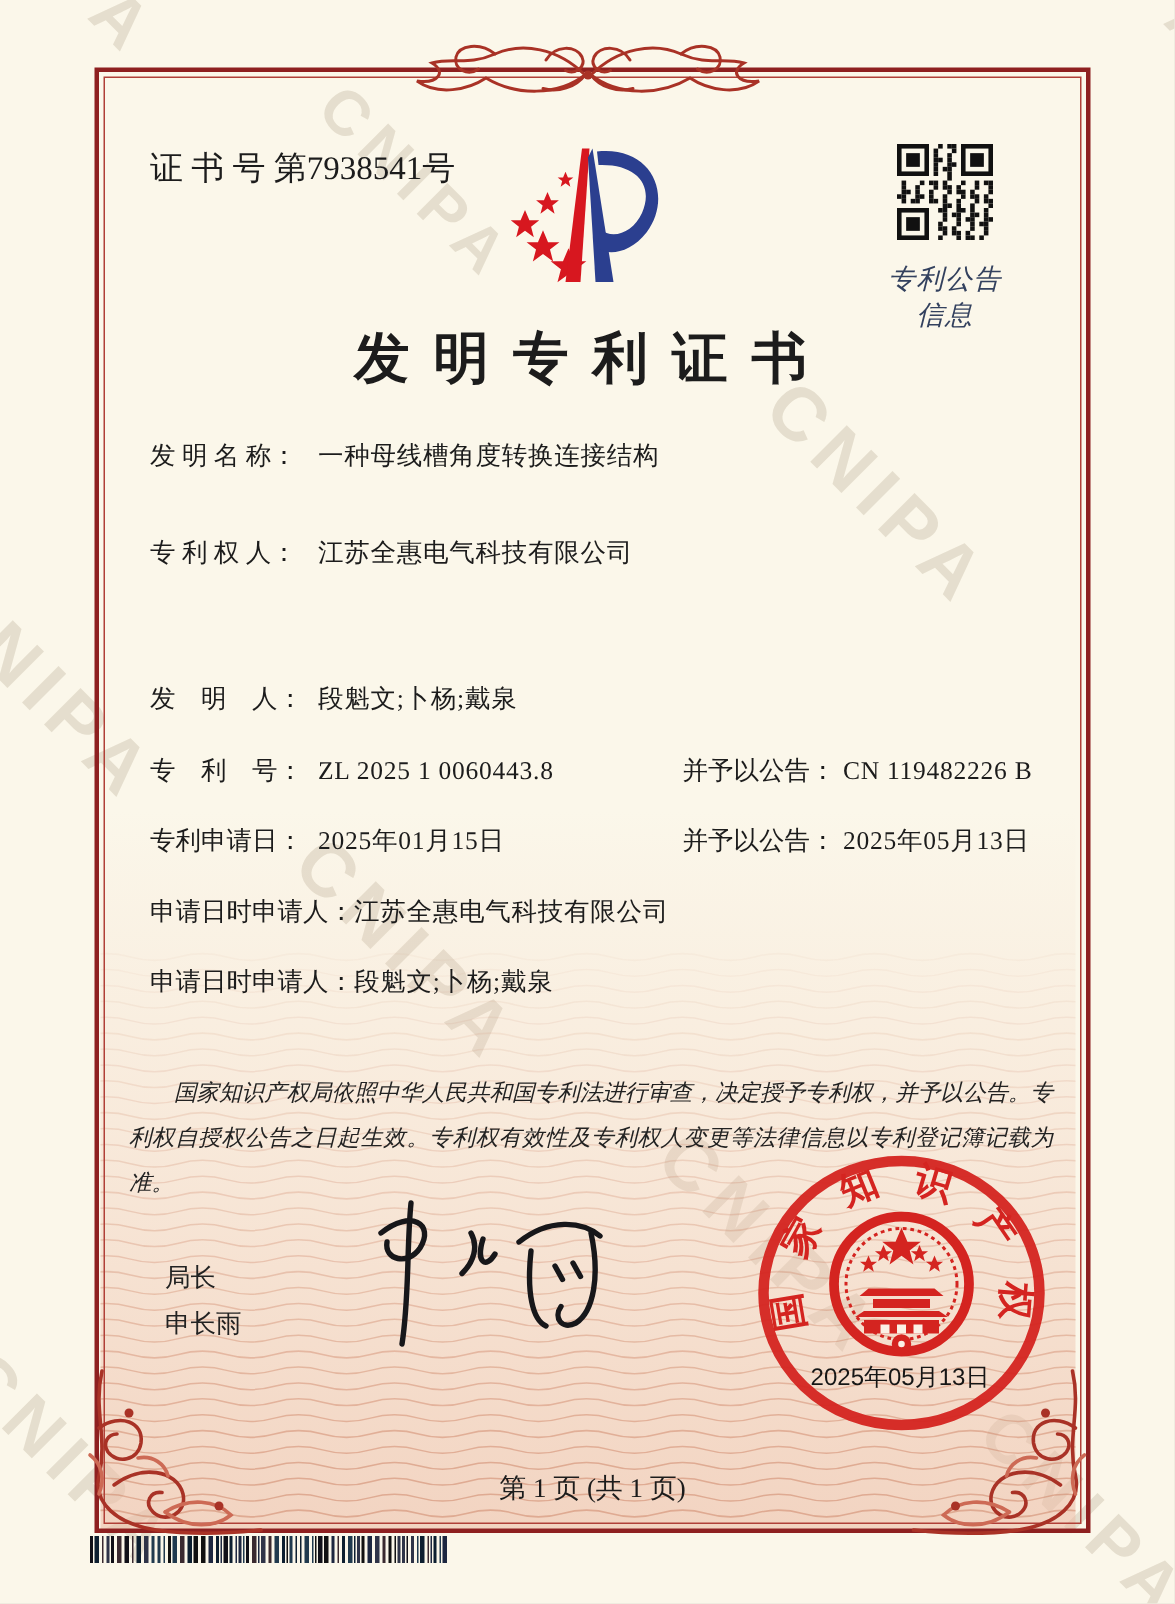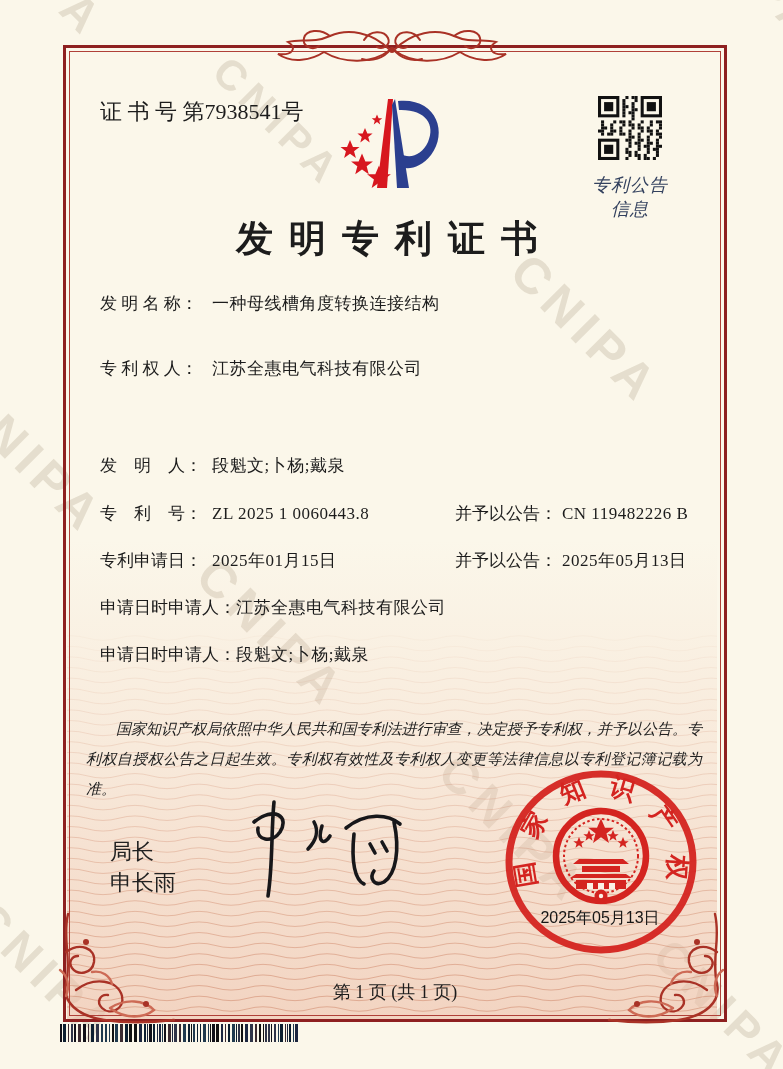--- a/index.html
+++ b/index.html
@@ -27,21 +27,21 @@
   .frow{position:absolute;left:100px;right:70px;font-size:17px;z-index:2;white-space:nowrap;}
   .flabel{display:inline-block;min-width:112px;}
   .fvalue{letter-spacing:0.5px;}
   .col2{position:absolute;left:355px;top:0;}
   .col2 .fvalue{margin-left:5px;text-align:center;}
   
   .decl{position:absolute;left:86px;width:616px;top:714px;margin:0;font-size:15px;line-height:30px;
         text-align:justify;text-indent:2em;font-style:italic;z-index:2;color:#222;}
   
   .signer{position:absolute;left:110px;top:836px;font-family:"Liberation Sans",sans-serif;
-          font-size:22px;line-height:31px;z-index:2;color:#222;}
+          font-size:17px;line-height:31px;z-index:2;color:#222;}
   .sig{position:absolute;left:222px;top:792px;z-index:3;}
   
   .seal{position:absolute;left:503px;top:765px;z-index:3;}
   .seal-date{position:absolute;left:510px;top:908px;width:180px;text-align:center;z-index:4;
              font-family:"Liberation Sans",sans-serif;font-size:16px;color:#161616;}
   .footer{position:absolute;left:63px;right:56px;top:980px;text-align:center;font-size:18px;z-index:2;}
   .barcode{position:absolute;left:60px;top:1024px;z-index:4;}
 </style>
 </head>
 <body>

